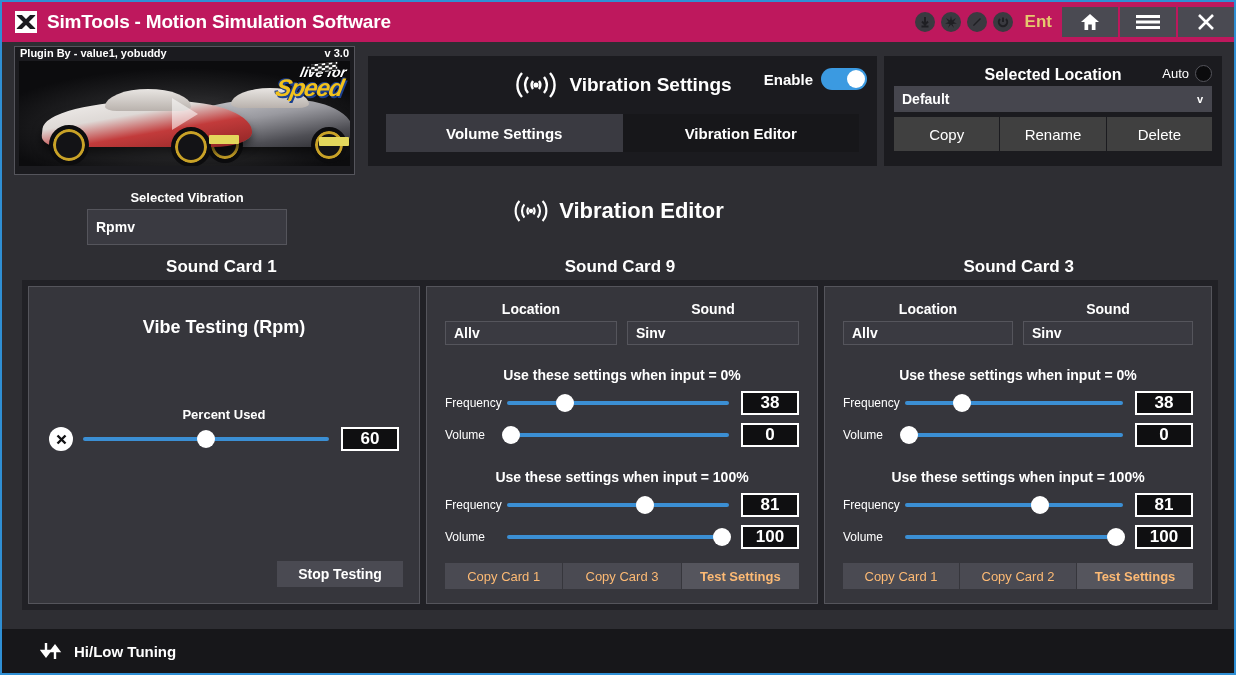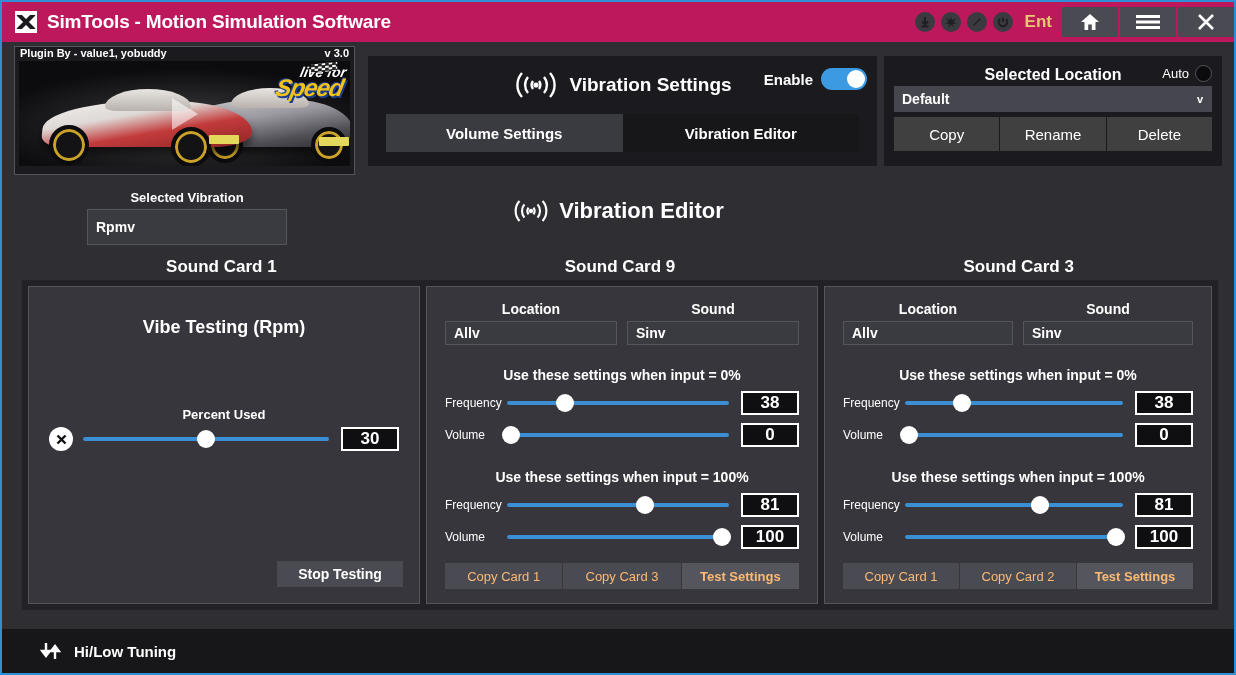--- a/index.html
+++ b/index.html
@@ -704,21 +704,21 @@
         <div class="pu-row">
           <div class="x-btn">
             <svg width="11" height="11" viewBox="0 0 11 11">
                 <path d="M1.5 1.5 L9.5 9.5 M9.5 1.5 L1.5 9.5" stroke="#121214" stroke-width="2.4"></path>
               </svg>
           </div>
           <div class="slider">
             <div class="track"></div>
             <div class="thumb" style="left: 50%;"></div>
           </div>
-          <div class="numbox">30</div>
+          <div class="numbox">60</div>
         </div>
       </div>
       <div class="stop-btn">Stop Testing</div>
     </div>
 
     <div class="card card2">
       <div class="ls-row">
         <div class="ls-col">
           <div class="ls-label">Location</div>
           <div class="ls-select">

